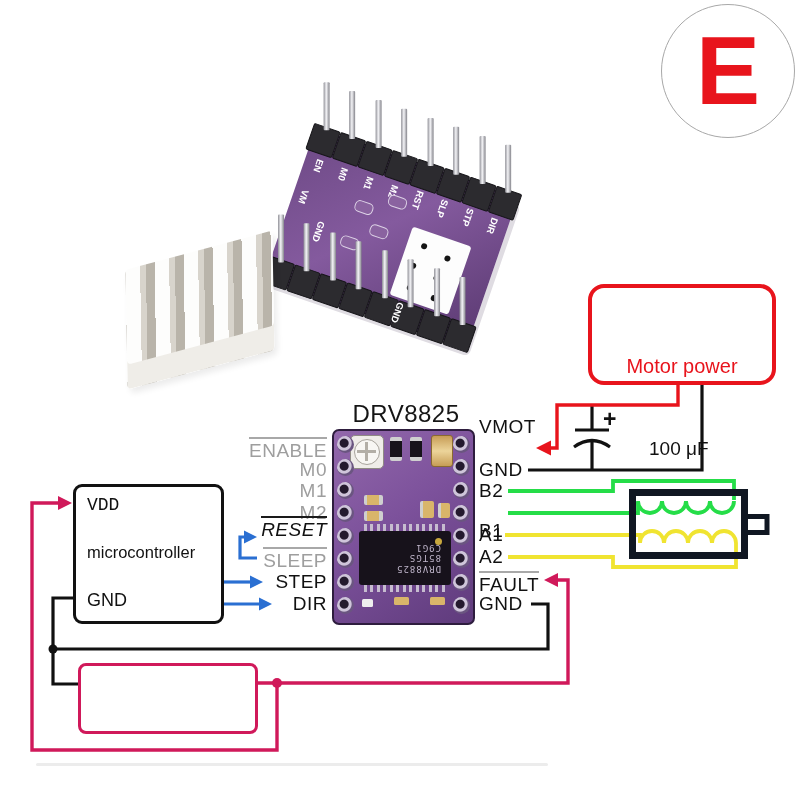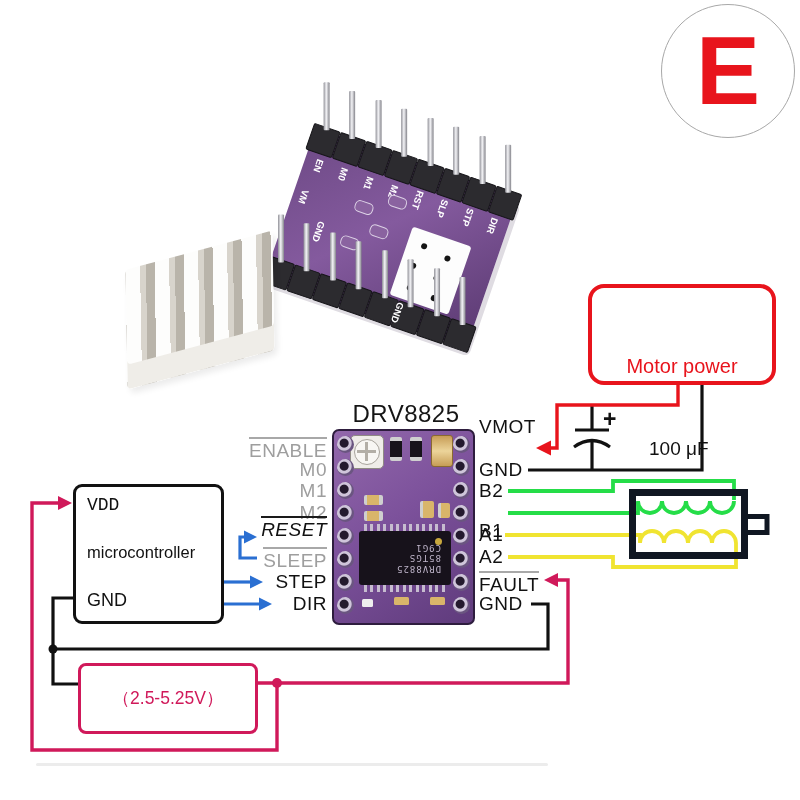--- a/index.html
+++ b/index.html
@@ -311,20 +311,19 @@
     <span class="vdd">VDD</span>
     <span class="name">microcontroller</span>
     <span class="gnd">GND</span>
   </div>
 
   <div class="abs box-motor">
     <span>Motor power</span>
   </div>
 
   <div class="abs box-logic">
-    <span>（2.5-5.25V）</span>
   </div>
 
   <div class="abs cap-plus">+</div>
   <div class="abs cap-value">100 μF</div>
 
   <div class="abs shadow-line"></div>
 </div>
 
 </body></html>

